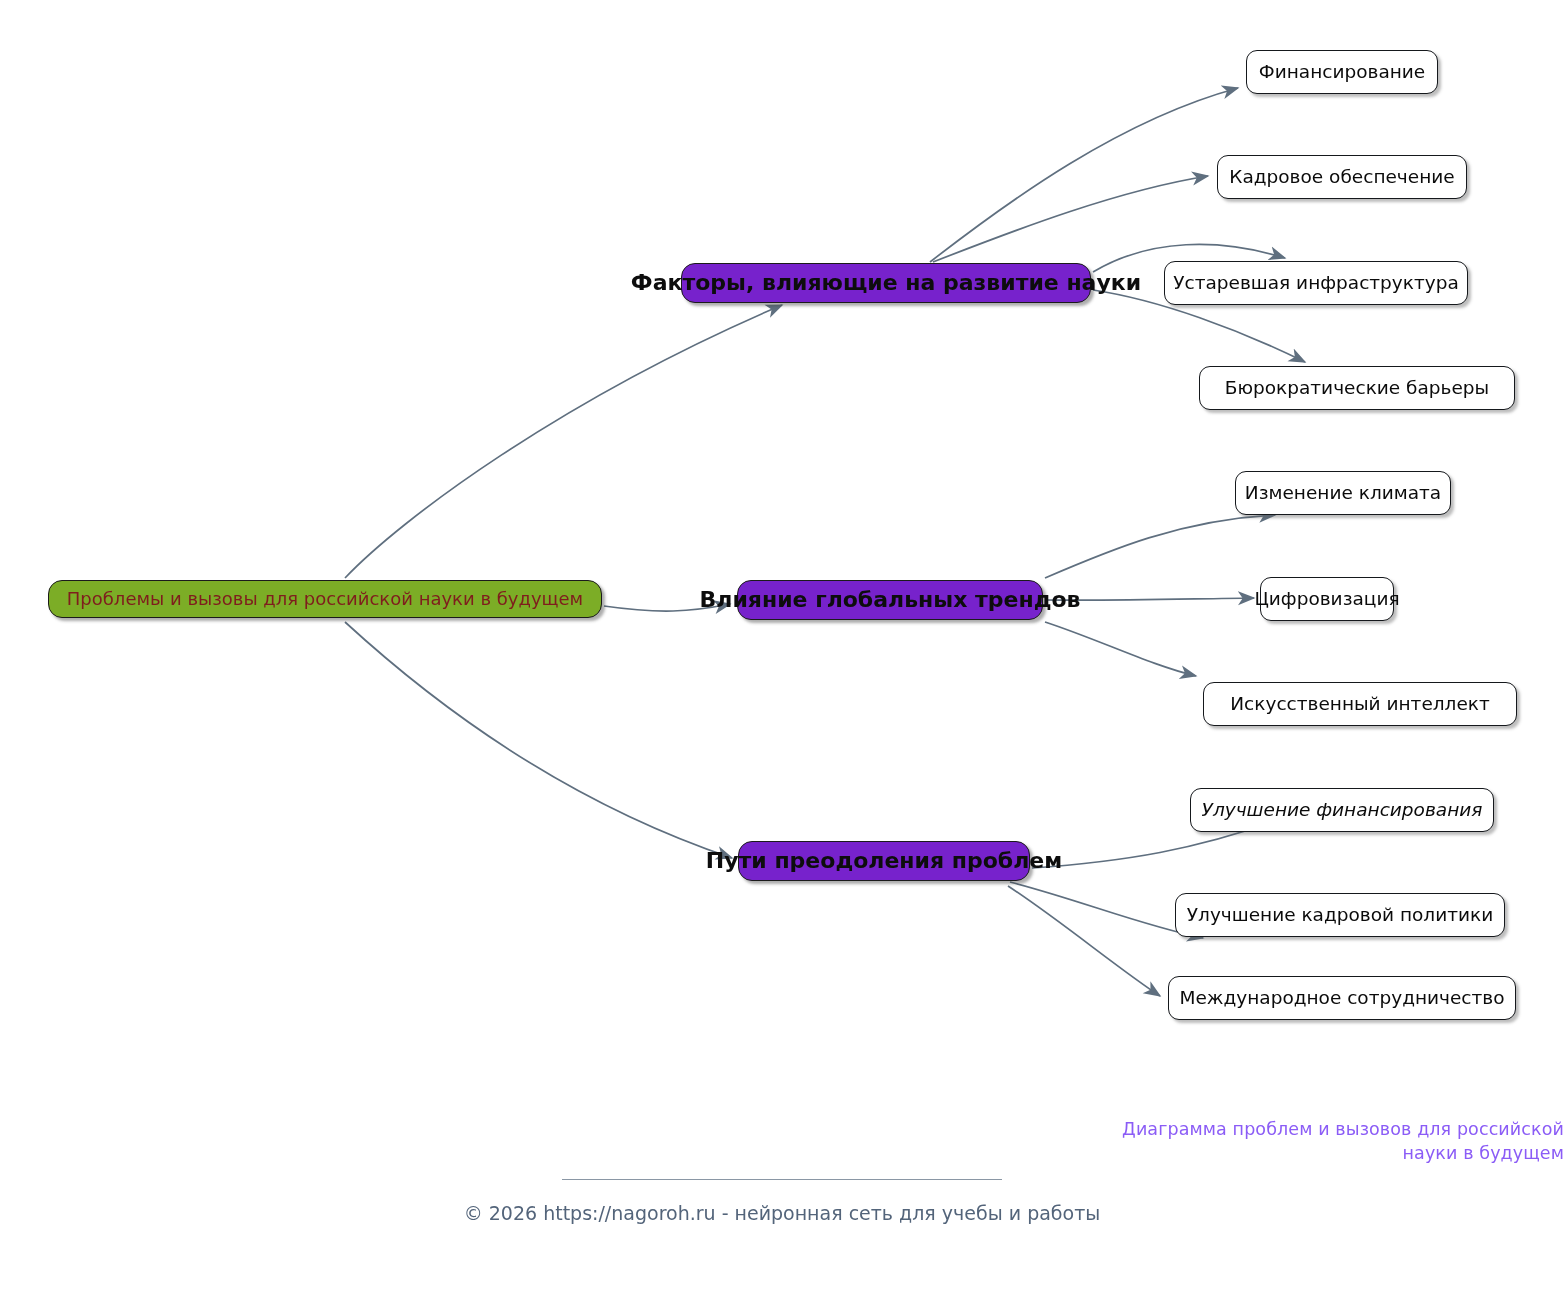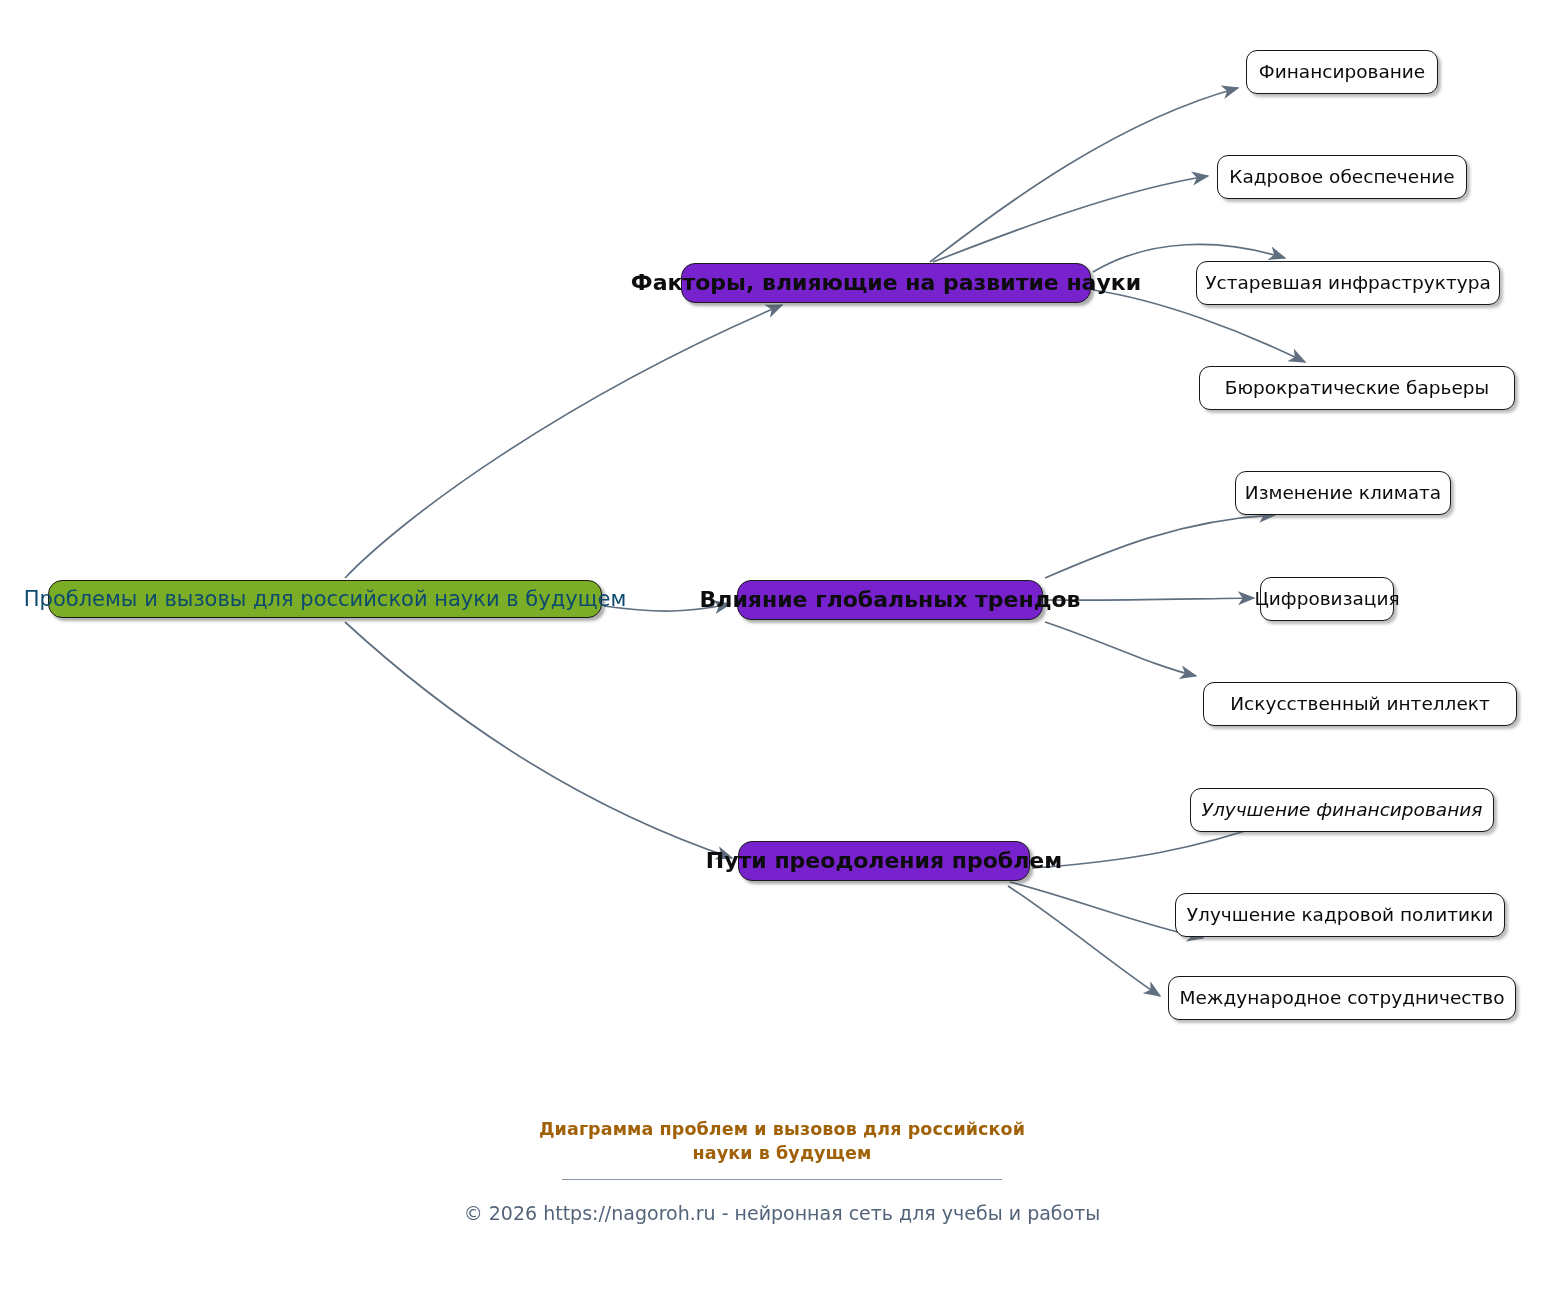--- a/index.html
+++ b/index.html
@@ -38,22 +38,22 @@
     align-items: center;
     justify-content: center;
     white-space: nowrap;
     border-radius: 14px;
     line-height: 1;
   }
 
   .node-root {
     background: #7CAD26;
     border: 1.4px solid #1b1b1b;
-    color: #0c4a6e;
-    font-size: 21px;
+    color: #7f1d1d;
+    font-size: 18px;
     box-shadow: 3px 3px 3px rgba(60,60,60,0.42);
   }
 
   .node-branch {
     background: #7722CC;
     border: 1.4px solid #1b1b1b;
     color: #0d0d0d;
     font-size: 22px;
     font-weight: 600;
     box-shadow: 3px 3px 3px rgba(60,60,60,0.42);
@@ -70,24 +70,25 @@
 
   .caption-block {
     position: absolute;
     left: 0;
     top: 1118px;
     width: 1564px;
     text-align: center;
   }
   .caption-title {
     font-size: 17.5px;
-    font-weight: bold;
-    color: #a16207;
+    font-weight: normal;
+    color: #8b5cf6;
     line-height: 1.35;
     letter-spacing: 0.1px;
+    text-align: right;
   }
   .caption-rule {
     width: 440px;
     height: 0;
     margin: 14px auto 0 auto;
     border-top: 1.6px solid #8a97a5;
   }
   .caption-credit {
     margin-top: 22px;
     font-size: 19px;
@@ -127,21 +128,21 @@
       <path d="M1008,886 C1060,920 1120,970 1160,996"></path>
     </g>
   </svg>
 
   <div class="node node-root" style="left:48px; top:580px; width:554px; height:38px;">Проблемы и вызовы для российской науки в будущем</div>
 
   <div class="node node-branch" style="left:681px; top:263px; width:410px; height:40px;">Факторы, влияющие на развитие науки</div>
 
   <div class="node node-leaf" style="left:1246px; top:50px; width:192px; height:44px;">Финансирование</div>
   <div class="node node-leaf" style="left:1217px; top:155px; width:250px; height:44px;">Кадровое обеспечение</div>
-  <div class="node node-leaf" style="left:1196px; top:261px; width:304px; height:44px;">Устаревшая инфраструктура</div>
+  <div class="node node-leaf" style="left:1164px; top:261px; width:304px; height:44px;">Устаревшая инфраструктура</div>
   <div class="node node-leaf" style="left:1199px; top:366px; width:316px; height:44px;">Бюрократические барьеры</div>
 
   <div class="node node-branch" style="left:737px; top:580px; width:306px; height:40px;">Влияние глобальных трендов</div>
 
   <div class="node node-leaf" style="left:1235px; top:471px; width:216px; height:44px;">Изменение климата</div>
   <div class="node node-leaf" style="left:1260px; top:577px; width:134px; height:44px;">Цифровизация</div>
   <div class="node node-leaf" style="left:1203px; top:682px; width:314px; height:44px;">Искусственный интеллект</div>
 
   <div class="node node-branch" style="left:738px; top:841px; width:292px; height:40px;">Пути преодоления проблем</div>
 

